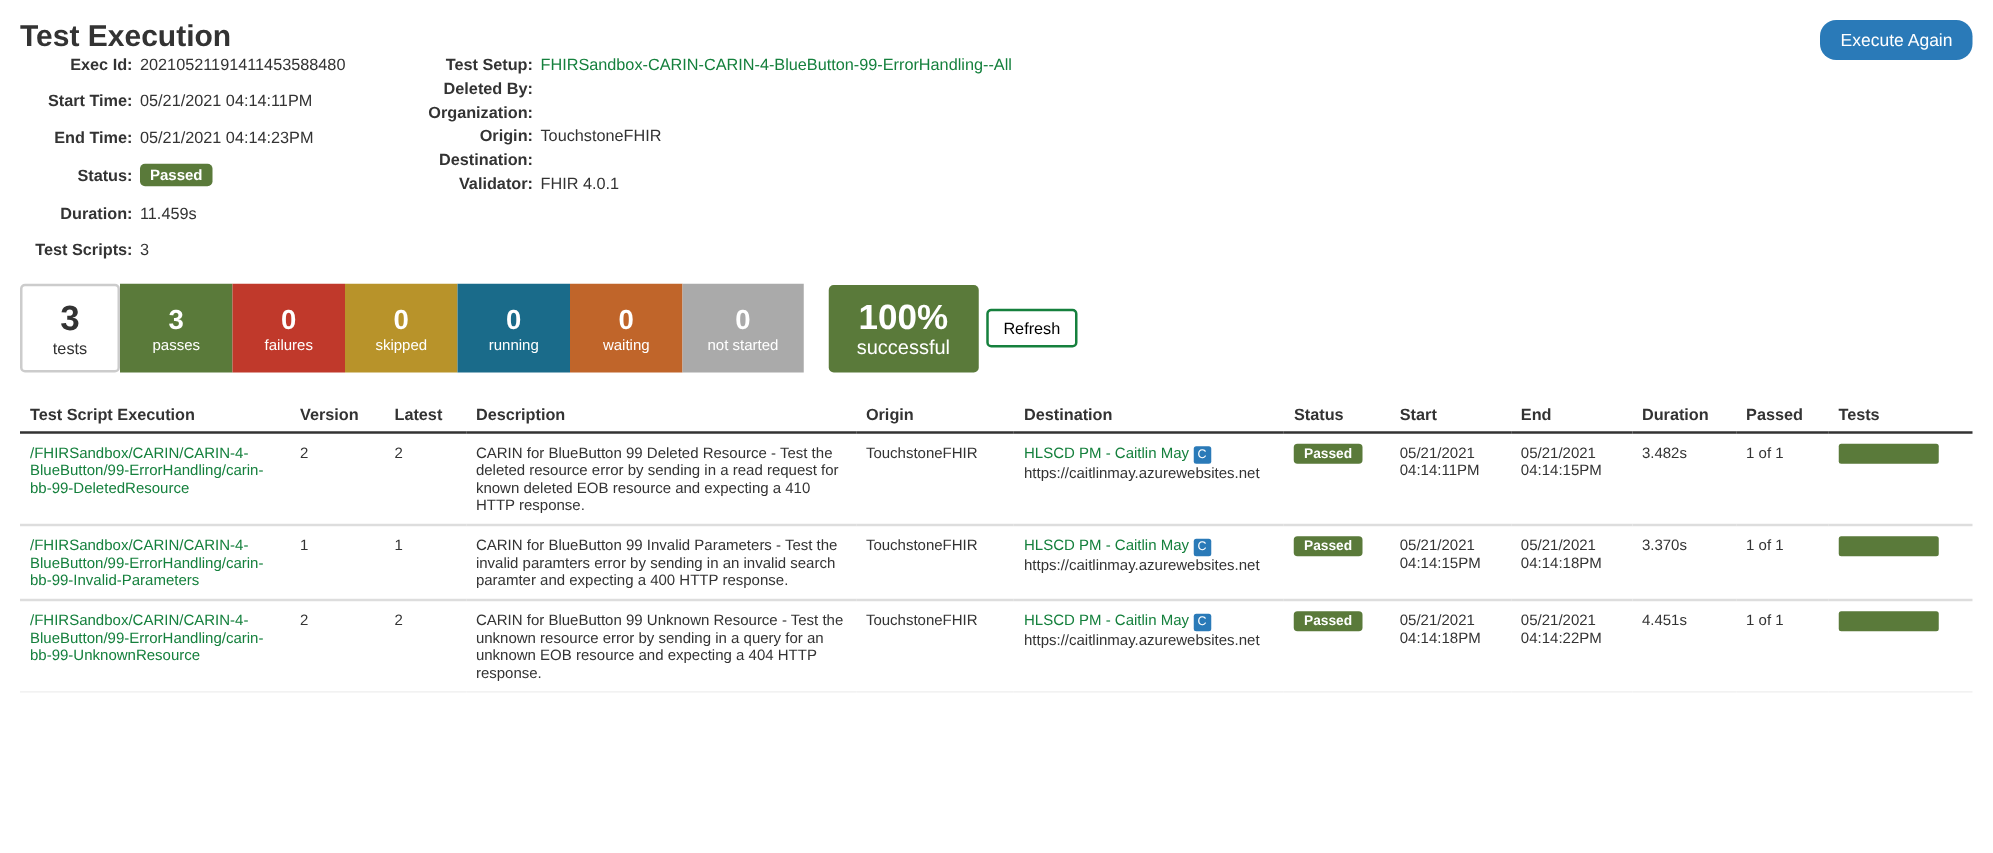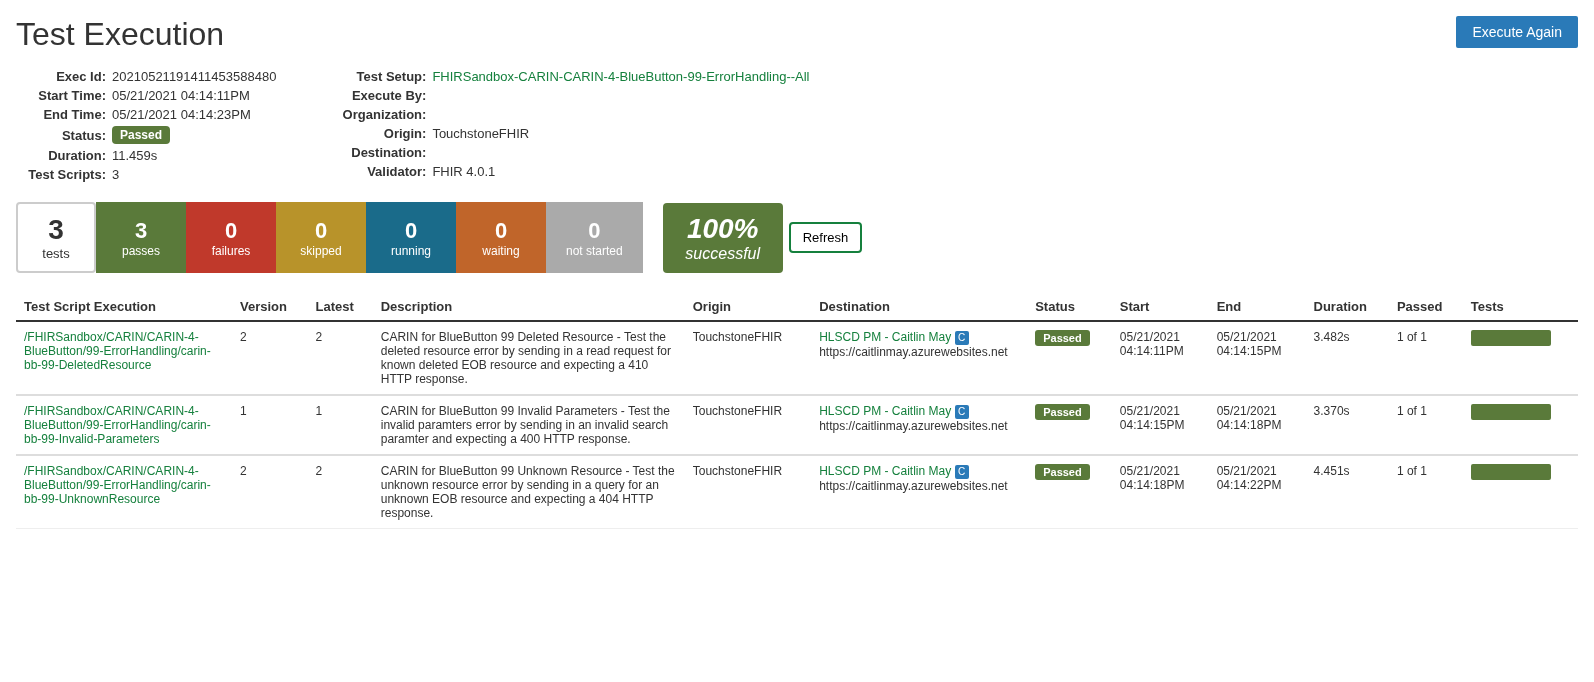--- a/index.html
+++ b/index.html
@@ -1,39 +1,39 @@
 <!DOCTYPE html>
 <html><head>
   <meta charset="utf-8">
   <style>
     * { box-sizing: border-box; margin: 0; padding: 0; }
     body { font-family: Arial, sans-serif; font-size: 13px; color: #333; background: #fff; padding: 16px; }
-    h1 { font-size: 32px; font-weight: normal; margin-bottom: 16px; }
+    h1 { font-size: 24px; font-weight: bold; margin-bottom: 0; }
     .header-section { display: flex; gap: 60px; margin-bottom: 20px; }
-    .header-left { display: flex; flex-direction: column; gap: 4px; }
+    .header-left { display: flex; flex-direction: column; gap: 14px; }
     .header-right { display: flex; flex-direction: column; gap: 4px; }
     .header-row { display: flex; align-items: center; gap: 6px; }
     .header-label { font-weight: bold; text-align: right; min-width: 90px; }
     .status-badge-passed { background: #5a7a3a; color: white; padding: 2px 8px; border-radius: 4px; font-size: 12px; font-weight: bold; }
     .link { color: #15803d; text-decoration: none; cursor: pointer; }
-    .execute-btn { background: #2a7ab8; color: white; border: none; padding: 8px 16px; border-radius: 2px; font-size: 14px; cursor: pointer; position: absolute; top: 16px; right: 16px; }
+    .execute-btn { background: #2a7ab8; color: white; border: none; padding: 8px 16px; border-radius: 13px; font-size: 14px; cursor: pointer; position: absolute; top: 16px; right: 16px; }
     .stats-bar { display: flex; align-items: stretch; margin-bottom: 20px; gap: 0; }
     .stat-total { border: 2px solid #ccc; padding: 10px 20px; text-align: center; border-radius: 4px; min-width: 80px; }
     .stat-total .num { font-size: 28px; font-weight: bold; }
     .stat-total .lbl { font-size: 13px; }
     .stat-box { padding: 10px 20px; text-align: center; color: white; min-width: 90px; display: flex; flex-direction: column; justify-content: center; }
     .stat-box .num { font-size: 22px; font-weight: bold; }
     .stat-box .lbl { font-size: 12px; }
     .passes { background: #5a7a3a; }
     .failures { background: #c0392b; }
     .skipped { background: #b8932a; }
     .running { background: #1a6b8a; }
     .waiting { background: #c0652a; }
     .not-started { background: #aaa; }
-    .success-block { background: #5a7a3a; color: white; padding: 10px 20px; text-align: center; min-width: 120px; display: flex; flex-direction: column; justify-content: center; border-radius: 4px; margin-left: 10px; font-style: italic; }
+    .success-block { background: #5a7a3a; color: white; padding: 10px 20px; text-align: center; min-width: 120px; display: flex; flex-direction: column; justify-content: center; border-radius: 4px; margin-left: 10px; }
     .success-block .pct { font-size: 28px; font-weight: bold; }
     .success-block .lbl { font-size: 16px; }
     .refresh-btn { background: white; border: 2px solid #15803d; padding: 6px 12px; border-radius: 4px; cursor: pointer; margin-left: 6px; font-size: 13px; align-self: center; }
     .stats-right { display: flex; align-items: center; margin-left: 10px; }
     table { width: 100%; border-collapse: collapse; }
     thead tr { border-bottom: 2px solid #333; }
     th { text-align: left; padding: 6px 8px; font-weight: bold; font-size: 13px; white-space: nowrap; }
     td { padding: 8px 8px; vertical-align: top; font-size: 12px; border-bottom: 1px solid #eee; }
     .row-divider { border-top: 2px solid #ddd; }
     .passed-badge { background: #5a7a3a; color: white; padding: 2px 8px; border-radius: 3px; font-size: 11px; font-weight: bold; white-space: nowrap; display: inline-block; }
@@ -75,21 +75,21 @@
       <span class="header-label">Test Scripts:</span>
       <span>3</span>
     </div>
   </div>
   <div class="header-right">
     <div class="header-row">
       <span class="header-label">Test Setup:</span>
       <a class="link" href="#">FHIRSandbox-CARIN-CARIN-4-BlueButton-99-ErrorHandling--All</a>
     </div>
     <div class="header-row">
-      <span class="header-label">Execute By:</span>
+      <span class="header-label">Deleted By:</span>
       <span></span>
     </div>
     <div class="header-row">
       <span class="header-label">Organization:</span>
       <span></span>
     </div>
     <div class="header-row">
       <span class="header-label">Origin:</span>
       <span>TouchstoneFHIR</span>
     </div>

